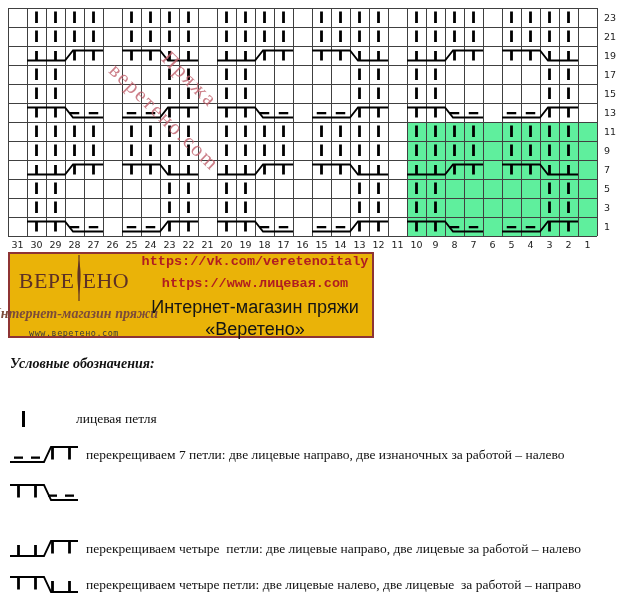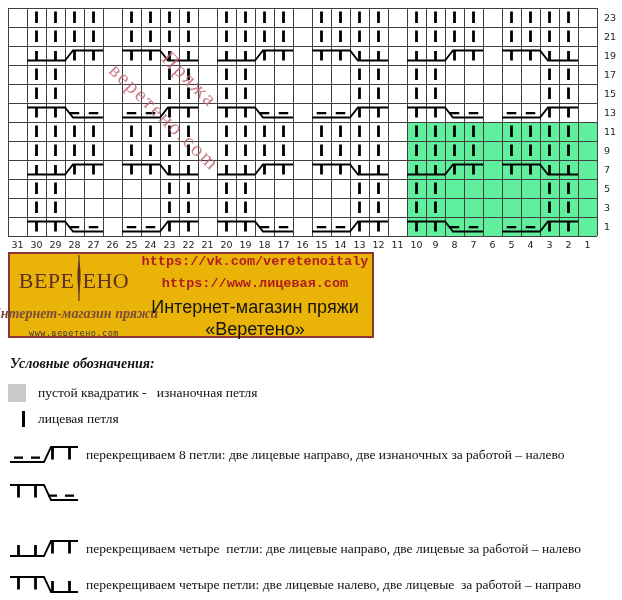--- a/index.html
+++ b/index.html
@@ -411,47 +411,41 @@
     </div>
     <div class="links-col">
       <div class="link">https://vk.com/veretenoitaly</div>
       <div class="link">https://www.лицевая.com</div>
       <div class="shop-line">Интернет-магазин пряжи «Веретено»</div>
     </div>
   </div>
 
   <div class="legend-heading">Условные обозначения:</div>
 
-  <div class="legend-item" style="top:384px;">
-    <span class="sym slot-small">
-        <span class="gray-square"></span>
-      </span>
-    <span class="legend-text">пустой квадратик -   изнаночная петля</span>
-  </div>
-
-  <div class="legend-item" style="top:409px;">
+
+  <div class="legend-item" style="top:409px;gap:38px;">
     <span class="sym slot-small" style="padding-left:13px;box-sizing:border-box;">
         <svg width="17" height="20">
           <rect x="1" y="2" width="3" height="16" fill="#000"></rect>
         </svg>
       </span>
     <span class="legend-text">лицевая петля</span>
   </div>
 
   <div class="legend-item" style="top:443px;">
     <span class="sym slot-wide">
         <svg class="cable-sym" width="72" height="24">
           <path d="M2 19 L36 19 L43 4 L70 4" fill="none" stroke="#000000" stroke-width="1.8"></path>
           <rect x="43.1" y="4" width="2.8" height="12.5" fill="#000000"></rect>
           <rect x="60.1" y="4" width="2.8" height="12.5" fill="#000000"></rect>
           <rect x="6" y="13.5" width="9" height="2.3" fill="#000000"></rect>
           <rect x="23" y="13.5" width="9" height="2.3" fill="#000000"></rect>
         </svg>
       </span>
-    <span class="legend-text">перекрещиваем 8 петли: две лицевые направо, две изнаночных за работой – налево</span>
+    <span class="legend-text">перекрещиваем 7 петли: две лицевые направо, две изнаночных за работой – налево</span>
   </div>
 
   <div class="legend-item" style="top:481px;">
     <span class="sym slot-wide">
         <svg class="cable-sym" width="72" height="24">
           <path d="M2 4 L36 4 L43 19 L70 19" fill="none" stroke="#000000" stroke-width="1.8"></path>
           <rect x="9.1" y="4" width="2.8" height="12.5" fill="#000000"></rect>
           <rect x="26.1" y="4" width="2.8" height="12.5" fill="#000000"></rect>
           <rect x="40" y="13.5" width="9" height="2.3" fill="#000000"></rect>
           <rect x="57" y="13.5" width="9" height="2.3" fill="#000000"></rect>

